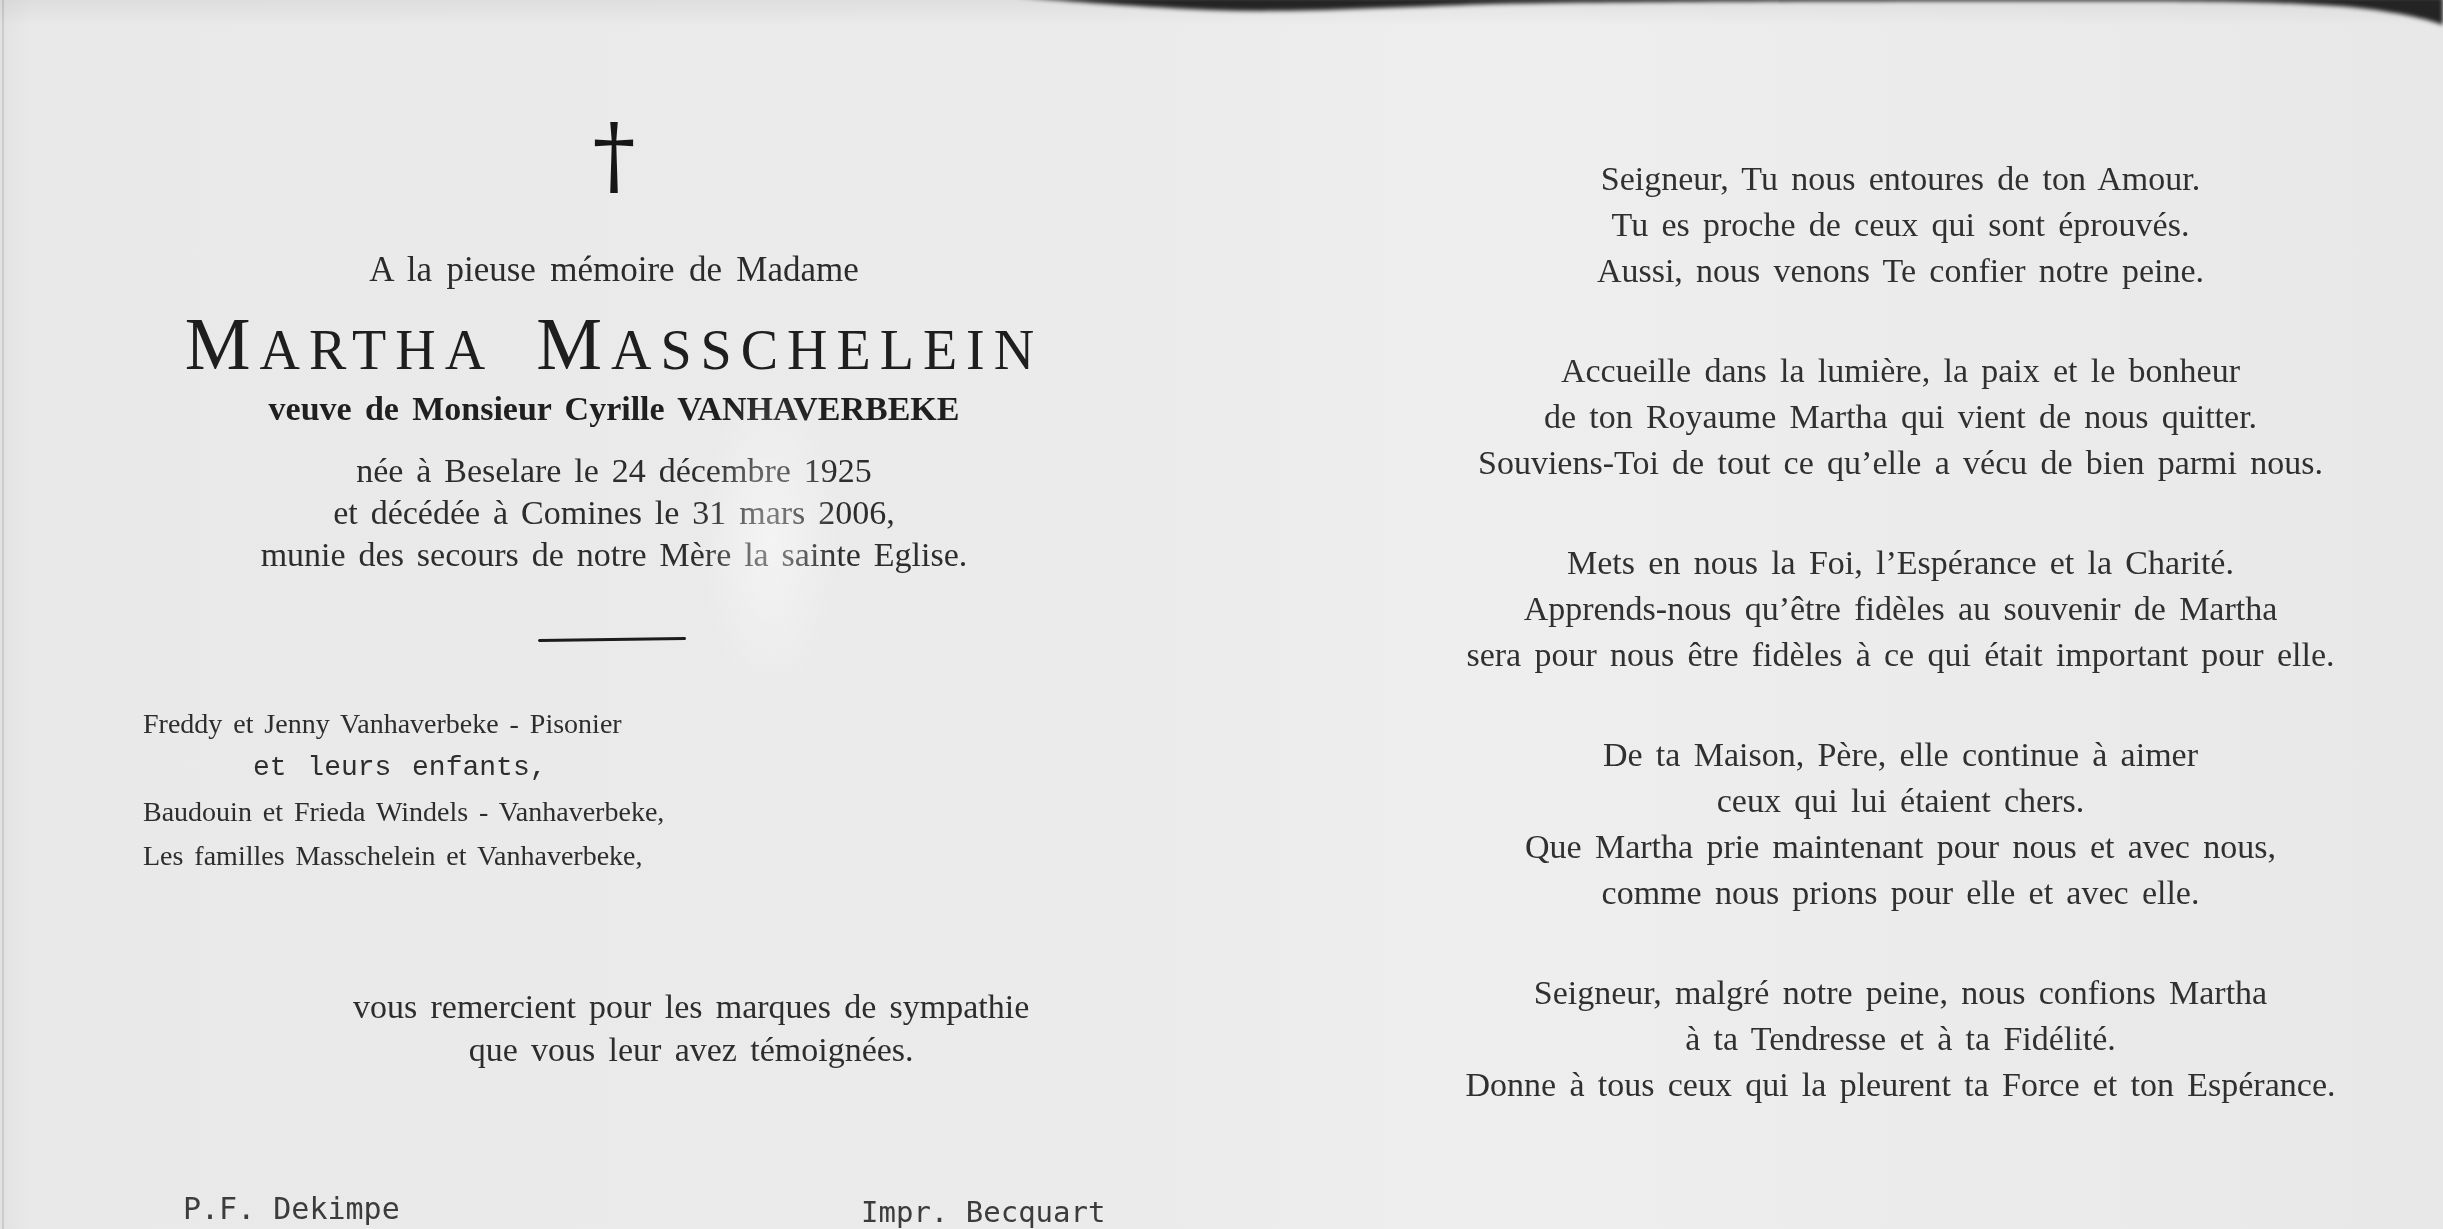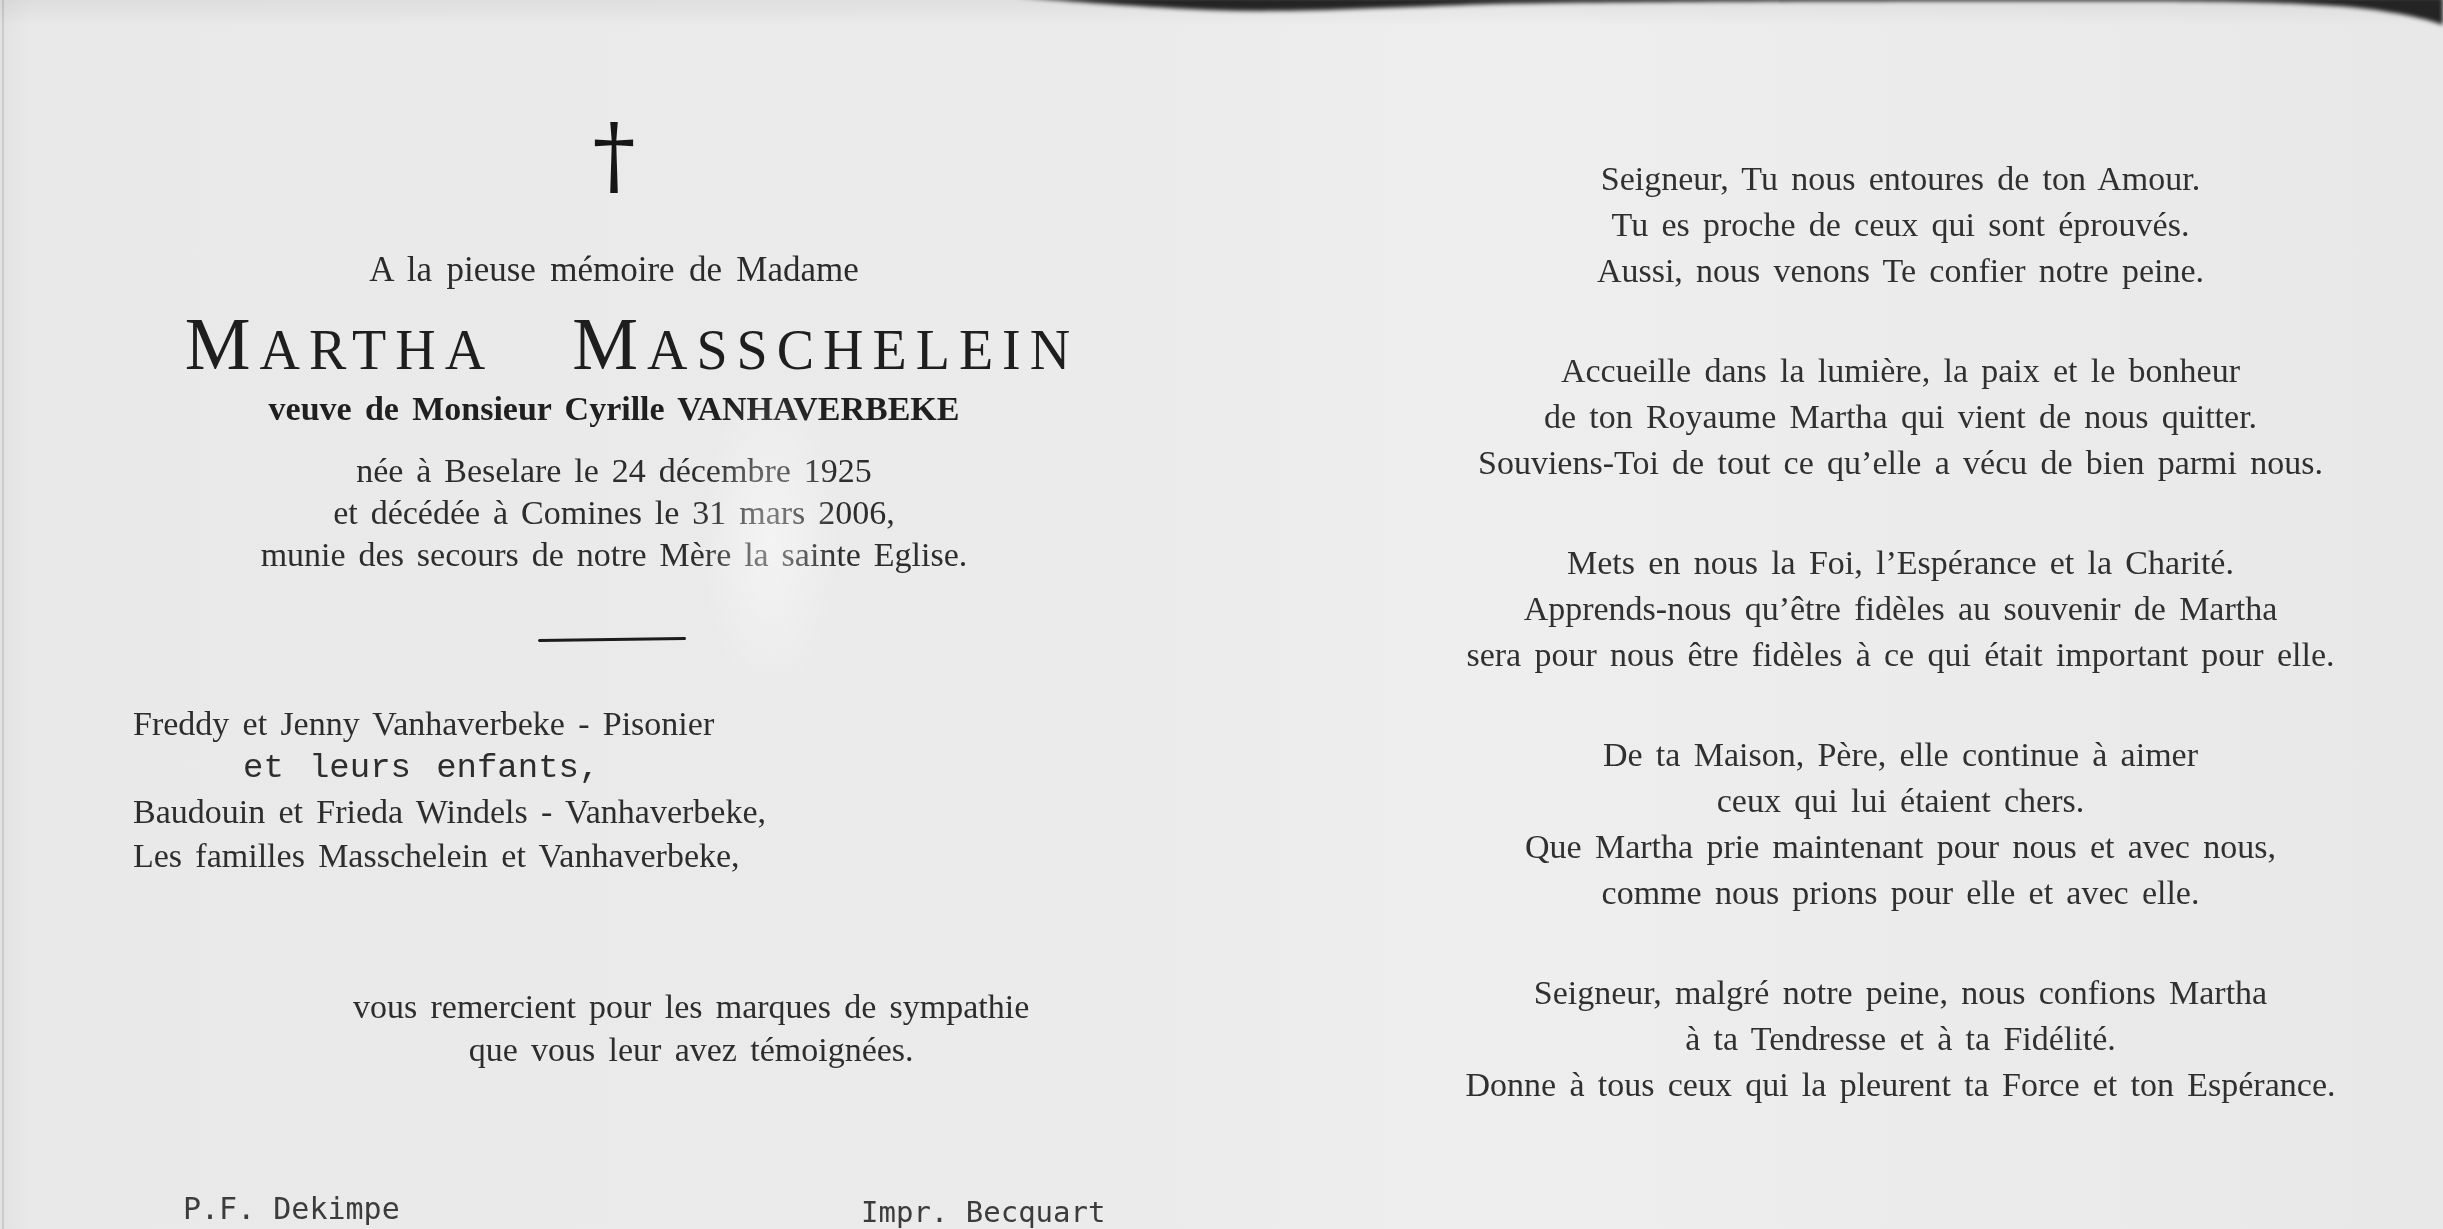--- a/index.html
+++ b/index.html
@@ -43,38 +43,38 @@
     position:absolute;left:0;right:0;top:250px;
     text-align:center;font-size:35px;word-spacing:0.16em;color:#2b2b2b;
   }
   .name{
     position:absolute;left:0;right:0;top:302px;margin:0;
     text-align:center;font-weight:normal;line-height:1.15;color:#1e1e1e;
     word-spacing:34px;
   }
   .name-word{
     display:inline-block;text-transform:uppercase;
-    font-size:56px;letter-spacing:9px;margin-left:36px;
+    font-size:56px;letter-spacing:9px;
   }
   .name-word::first-letter{font-size:74px;}
   .widow{
     position:absolute;left:0;right:0;top:390px;
     text-align:center;font-size:34px;font-weight:bold;word-spacing:0.14em;color:#1f1f1f;
   }
   .vitals{
     position:absolute;left:0;right:0;top:450px;
     text-align:center;font-size:34px;line-height:42px;word-spacing:0.13em;
   }
   .rule{
     position:absolute;left:50%;top:638px;width:148px;height:3px;margin-left:-76px;
     background:#1c1c1c;border-radius:2px;transform:rotate(-0.7deg);
   }
   .family{
-    position:absolute;left:0;top:702px;width:962px;
-    font-size:34px;line-height:44px;word-spacing:0.14em;text-align:left;
+    position:absolute;left:10px;top:702px;width:962px;
+    font-size:28px;line-height:44px;word-spacing:0.14em;text-align:left;
   }
   .thanks{
     position:absolute;left:220px;top:985px;
     font-size:34px;line-height:43px;word-spacing:0.14em;text-align:center;
   }
   .footer-label{
     position:absolute;
     font-family:"DejaVu Sans Mono","Liberation Mono",monospace;
     color:#3c3c3c;letter-spacing:0px;
   }

